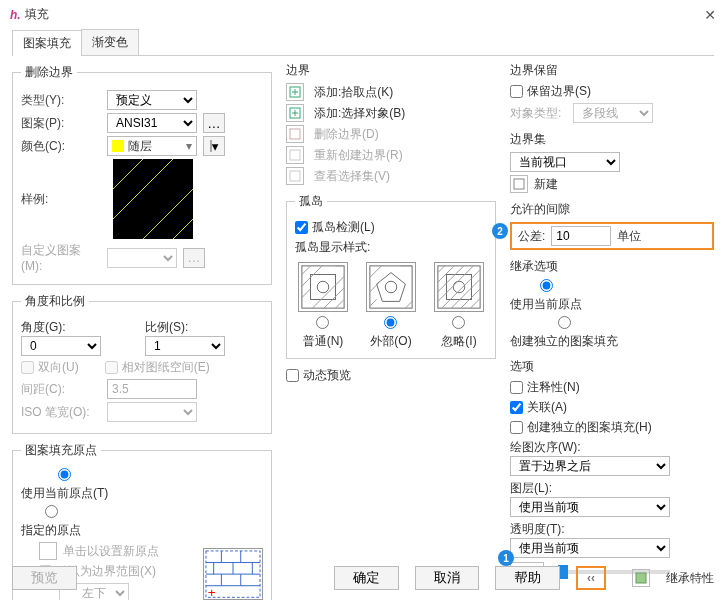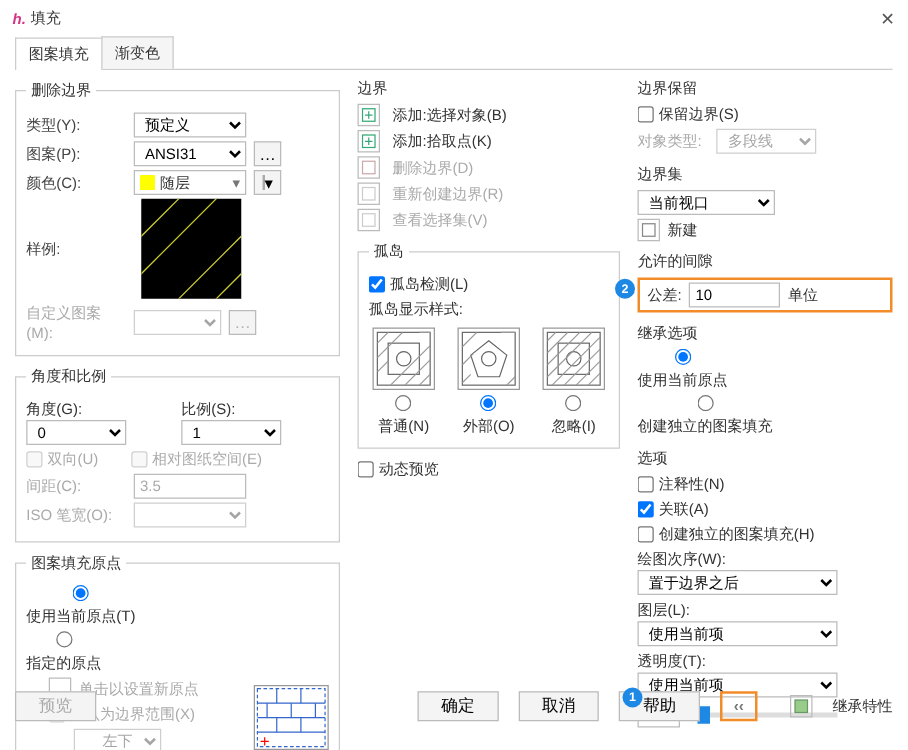--- a/index.html
+++ b/index.html
@@ -17,38 +17,38 @@
   .colR { flex: 1; position: relative; }
   fieldset { border: 1px solid #ccc; margin: 4px 0 8px; padding: 6px 8px 8px; }
   legend { padding: 0 4px; color: #333; }
   .row { display: flex; align-items: center; margin: 3px 0; gap: 6px; }
   .row label.l { width: 80px; color: #444; }
   .row label.dim, .dim { color: #aaa; }
   select, input[type=text] { border: 1px solid #bbb; height: 20px; padding: 1px 4px; font-size: 12px; background: #fff; }
   select.w80 { width: 80px; }
   select.w90 { width: 90px; }
   select.w70 { width: 70px; padding-left: 18px; }
-  input.w60 { width: 73px; }
+  input.w60 { width: 60px; }
   input.w90 { width: 90px; }
   .sqbtn { width: 22px; height: 20px; border: 1px solid #bbb; background: #f4f4f4; display: inline-flex; align-items: center; justify-content: center; cursor: pointer; }
   .swatch { width: 12px; height: 12px; display: inline-block; }
   .preview { width: 80px; height: 80px; background: #000; margin-left: 6px; position: relative; overflow: hidden; }
   .preview svg { position: absolute; inset: 0; }
   .chk { display: inline-flex; align-items: center; gap: 4px; }
   .chk input { margin: 0; }
   .radio { display: inline-flex; align-items: center; gap: 4px; flex-direction: column; }
   .radio input { margin: 0; }
   .sec { margin-bottom: 8px; }
   .secTitle { margin: 2px 0 4px; color: #333; }
   .iconrow { display: flex; align-items: center; gap: 10px; margin: 3px 0; }
   .iconbox { width: 18px; height: 18px; border: 1px solid #bbb; display: inline-flex; align-items: center; justify-content: center; }
   .island-row { display: flex; gap: 18px; align-items: flex-start; justify-content: center; }
   .island { display: flex; flex-direction: column; align-items: center; gap: 4px; }
   .island .thumb { width: 50px; height: 50px; border: 1px solid #999; background: #fff; position: relative; }
-  .btnbar { position: absolute; bottom: 23px; left: 12px; right: 12px; display: flex; align-items: center; gap: 16px; }
+  .btnbar { position: absolute; bottom: 10px; left: 12px; right: 12px; display: flex; align-items: center; gap: 16px; }
   .btn { border: 1px solid #bbb; background: #f4f4f4; padding: 3px 18px; cursor: pointer; height: 24px; display: inline-flex; align-items: center; }
   .collapse { width: 30px; height: 24px; border: 2px solid #f28c28; display: inline-flex; align-items: center; justify-content: center; color: #777; font-weight: bold; }
   .stepbadge { position: absolute; width: 16px; height: 16px; border-radius: 50%; background: #1e88e5; color: #fff; font-size: 10px; display: flex; align-items: center; justify-content: center; font-weight: bold; z-index: 5; }
   .tolbox { border: 2px solid #f28c28; padding: 2px 6px; display: flex; align-items: center; gap: 6px; position: relative; }
   .thumb.brick { width: 60px; height: 52px; border: 1px solid #999; position: absolute; right: 8px; bottom: 34px; background: #fff; }
   .slider { flex: 1; height: 4px; background: #ddd; position: relative; }
   .slider .handle { position: absolute; left: 8px; top: -5px; width: 10px; height: 14px; background: #1e88e5; }
 </style>
 </head>
 <body>
@@ -199,31 +199,31 @@
     <div class="sec">
       <div class="secTitle">边界</div>
       <div class="iconrow">
           <span class="iconbox">
             <svg width="12" height="12">
               <rect x="1" y="1" width="10" height="10" fill="none" stroke="#3a7"></rect>
               <line x1="6" y1="3" x2="6" y2="9" stroke="#3a7"></line>
               <line x1="3" y1="6" x2="9" y2="6" stroke="#3a7"></line>
             </svg>
           </span>
-          <span>添加:选择对象(B)</span>
+          <span>添加:拾取点(K)</span>
         </div>
       <div class="iconrow">
           <span class="iconbox">
             <svg width="12" height="12">
               <rect x="1" y="1" width="10" height="10" fill="none" stroke="#3a7"></rect>
               <line x1="6" y1="3" x2="6" y2="9" stroke="#3a7"></line>
               <line x1="3" y1="6" x2="9" y2="6" stroke="#3a7"></line>
             </svg>
           </span>
-          <span>添加:拾取点(K)</span>
+          <span>添加:选择对象(B)</span>
         </div>
       <div class="iconrow">
           <span class="iconbox dim">
             <svg width="12" height="12">
               <rect x="1" y="1" width="10" height="10" fill="none" stroke="#caa"></rect>
             </svg>
           </span>
           <span class="dim">删除边界(D)</span>
         </div>
       <div class="iconrow">

